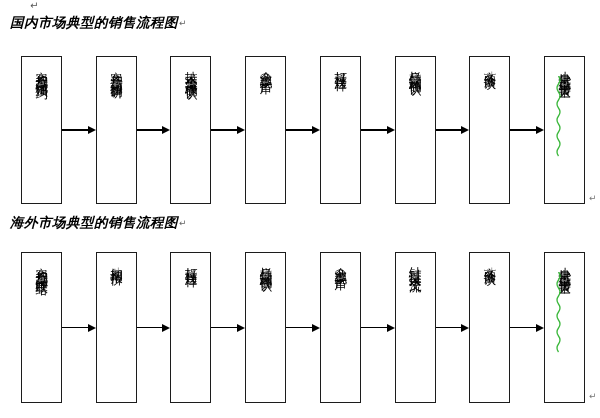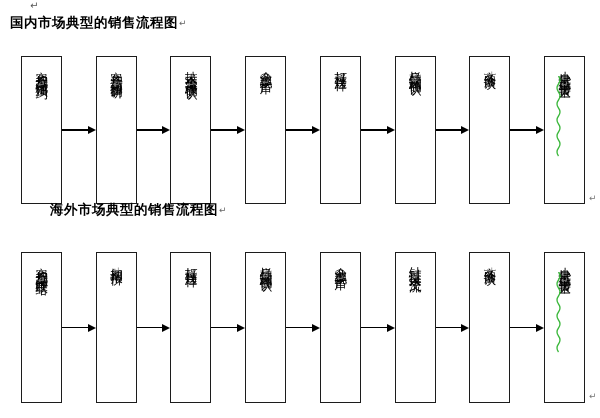--- a/index.html
+++ b/index.html
@@ -3,24 +3,24 @@
 <meta charset="utf-8">
 <style>
   html,body{margin:0;padding:0;background:#fff;}
   body{width:600px;height:418px;position:relative;overflow:hidden;
        font-family:"DejaVu Sans",sans-serif;color:#000;}
 
   .pmark{color:#666;font-size:9px;font-weight:normal;}
   .top-mark{position:absolute;left:30px;top:0px;font-size:10px;color:#555;}
 
   .flow-title{position:absolute;left:10px;font-size:13.5px;font-weight:bold;
-              letter-spacing:0.5px;white-space:nowrap;}
+              letter-spacing:0.5px;white-space:nowrap;font-style:italic;}
   .flow-title .pmark{margin-left:1px;vertical-align:1px;}
   #title-1{top:14px;}
-  #title-2{top:201px;margin-left:40px;}
+  #title-2{top:214px;}
 
   .flow-row{position:absolute;left:21px;width:564px;display:flex;align-items:stretch;}
   #row-1{top:56px;height:148px;}
   #row-2{top:252px;height:151px;}
 
   .box{flex:0 0 41px;border:1.5px solid #1c1c1c;background:#fff;
        box-sizing:border-box;display:flex;justify-content:center;
        padding-top:4px;position:relative;}
   .vcol{writing-mode:vertical-lr;text-orientation:upright;
         font-size:12.5px;line-height:1;letter-spacing:2px;white-space:nowrap;}

